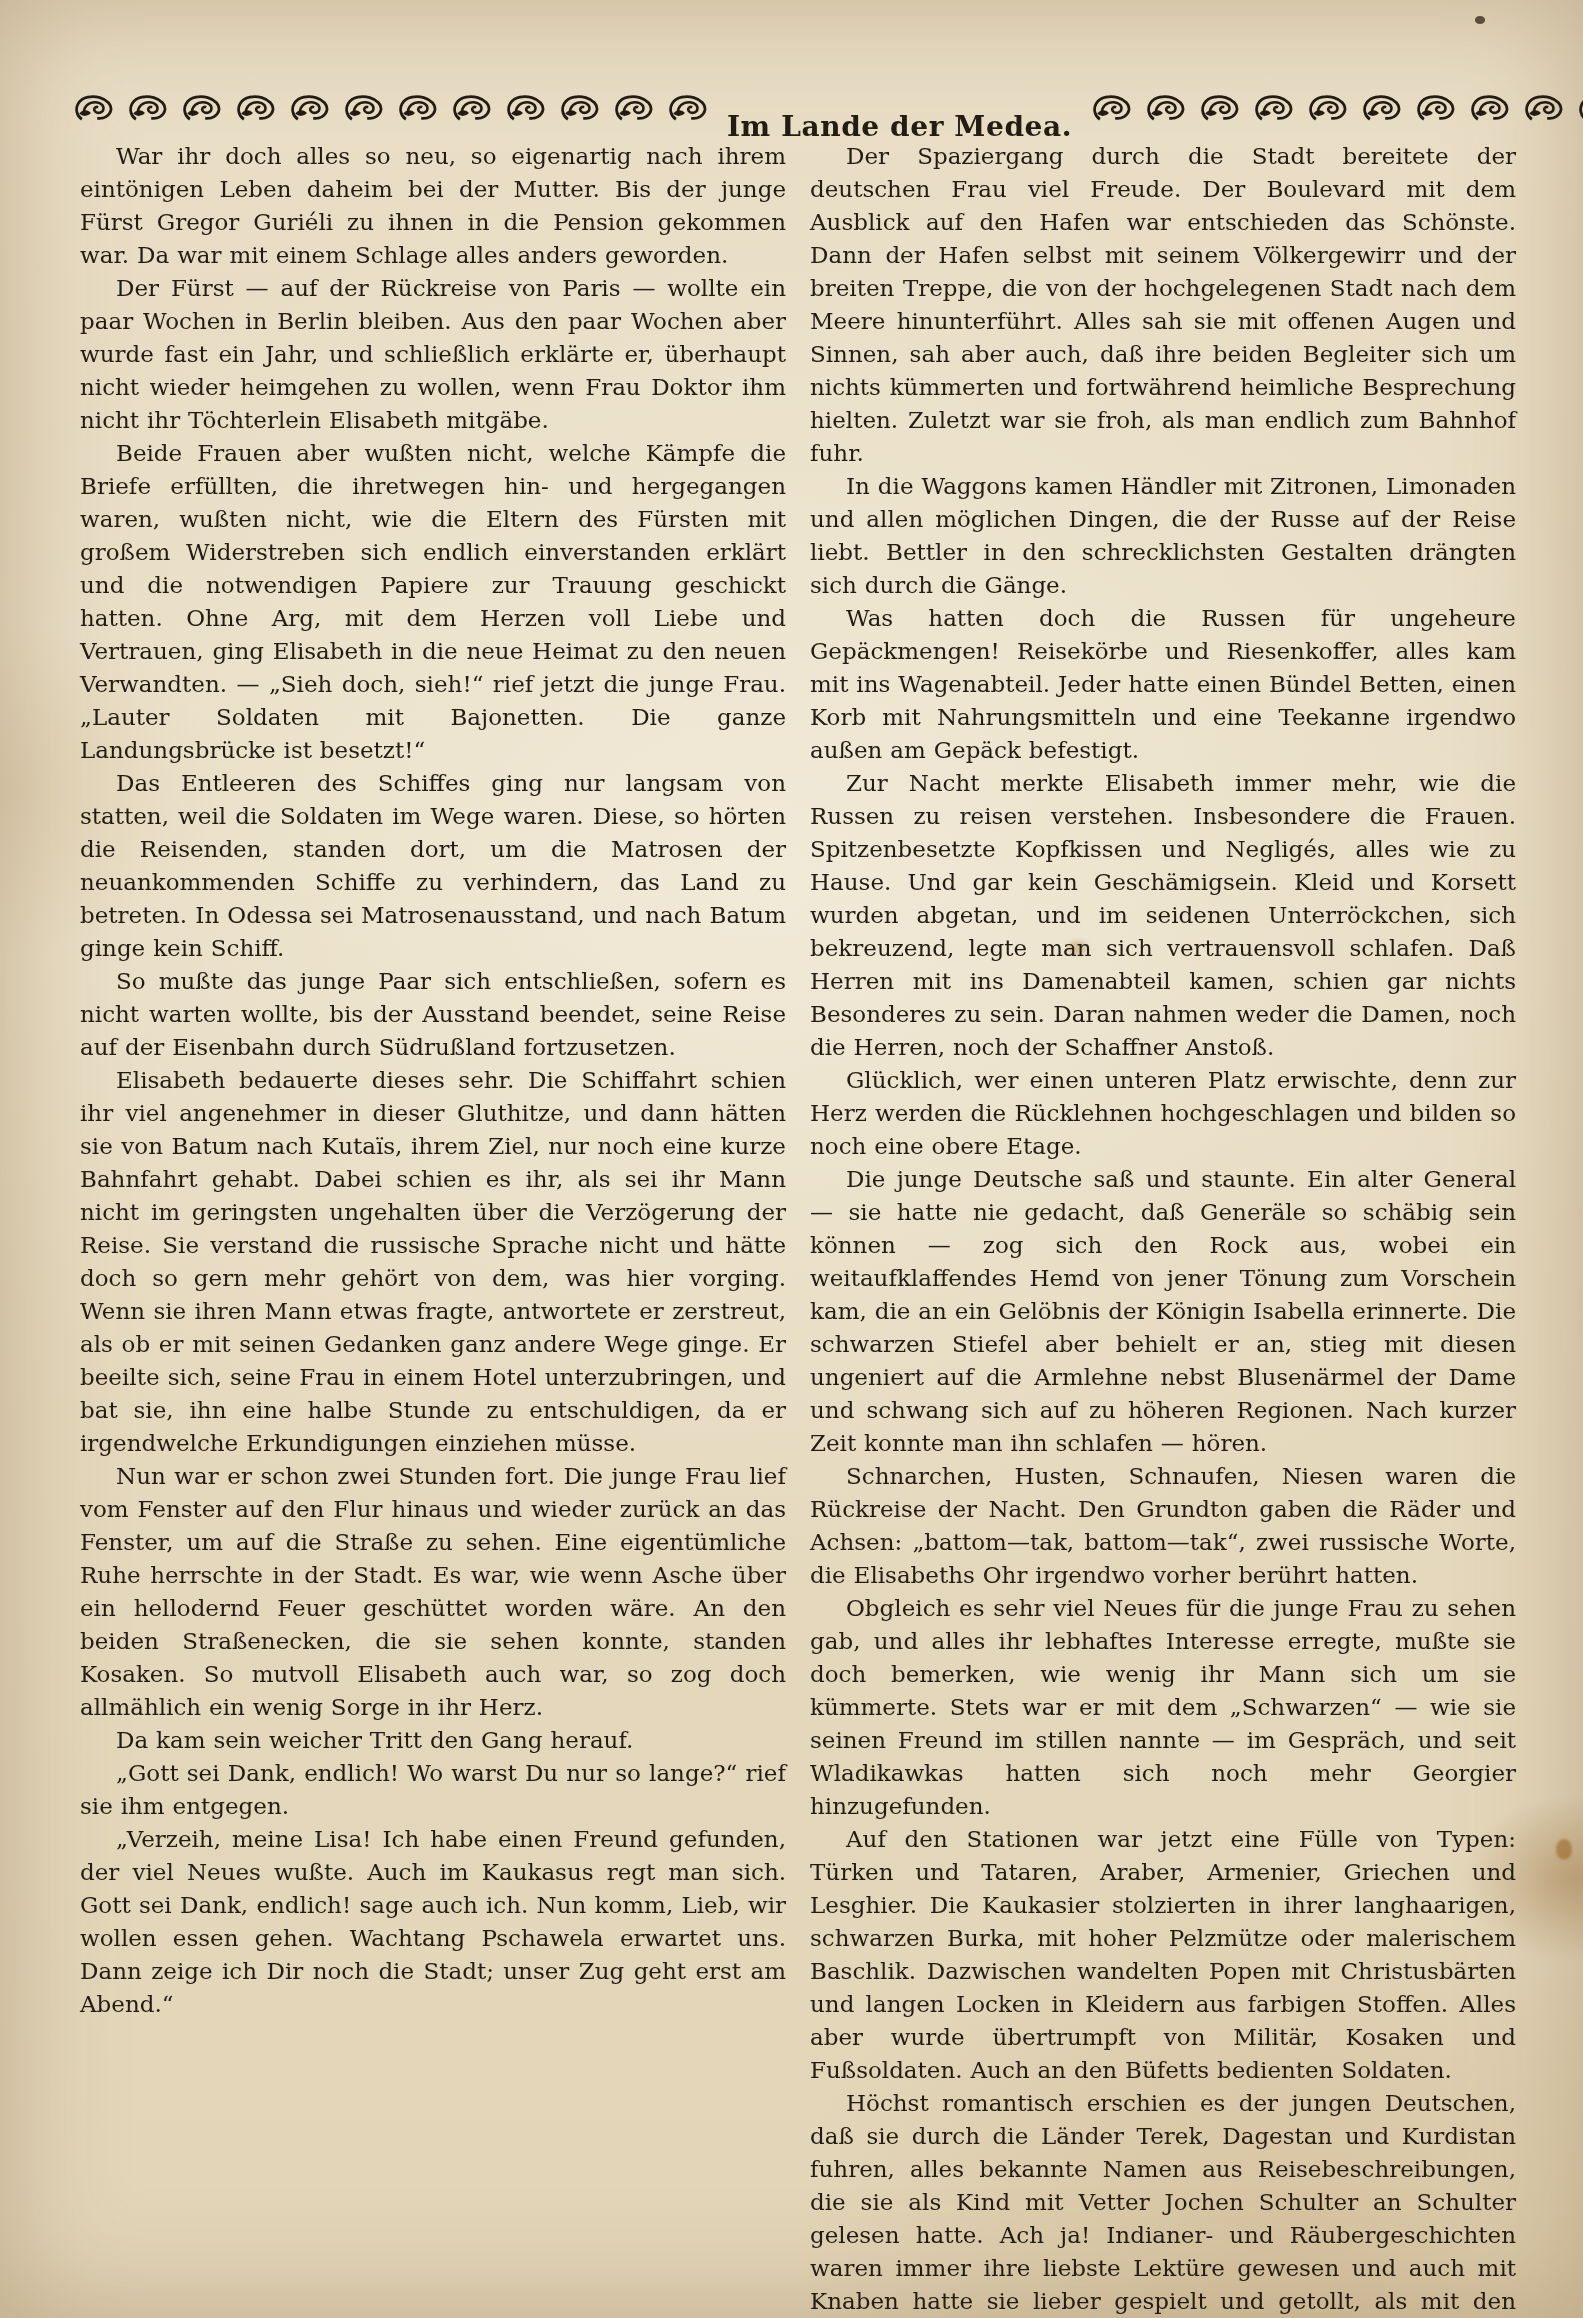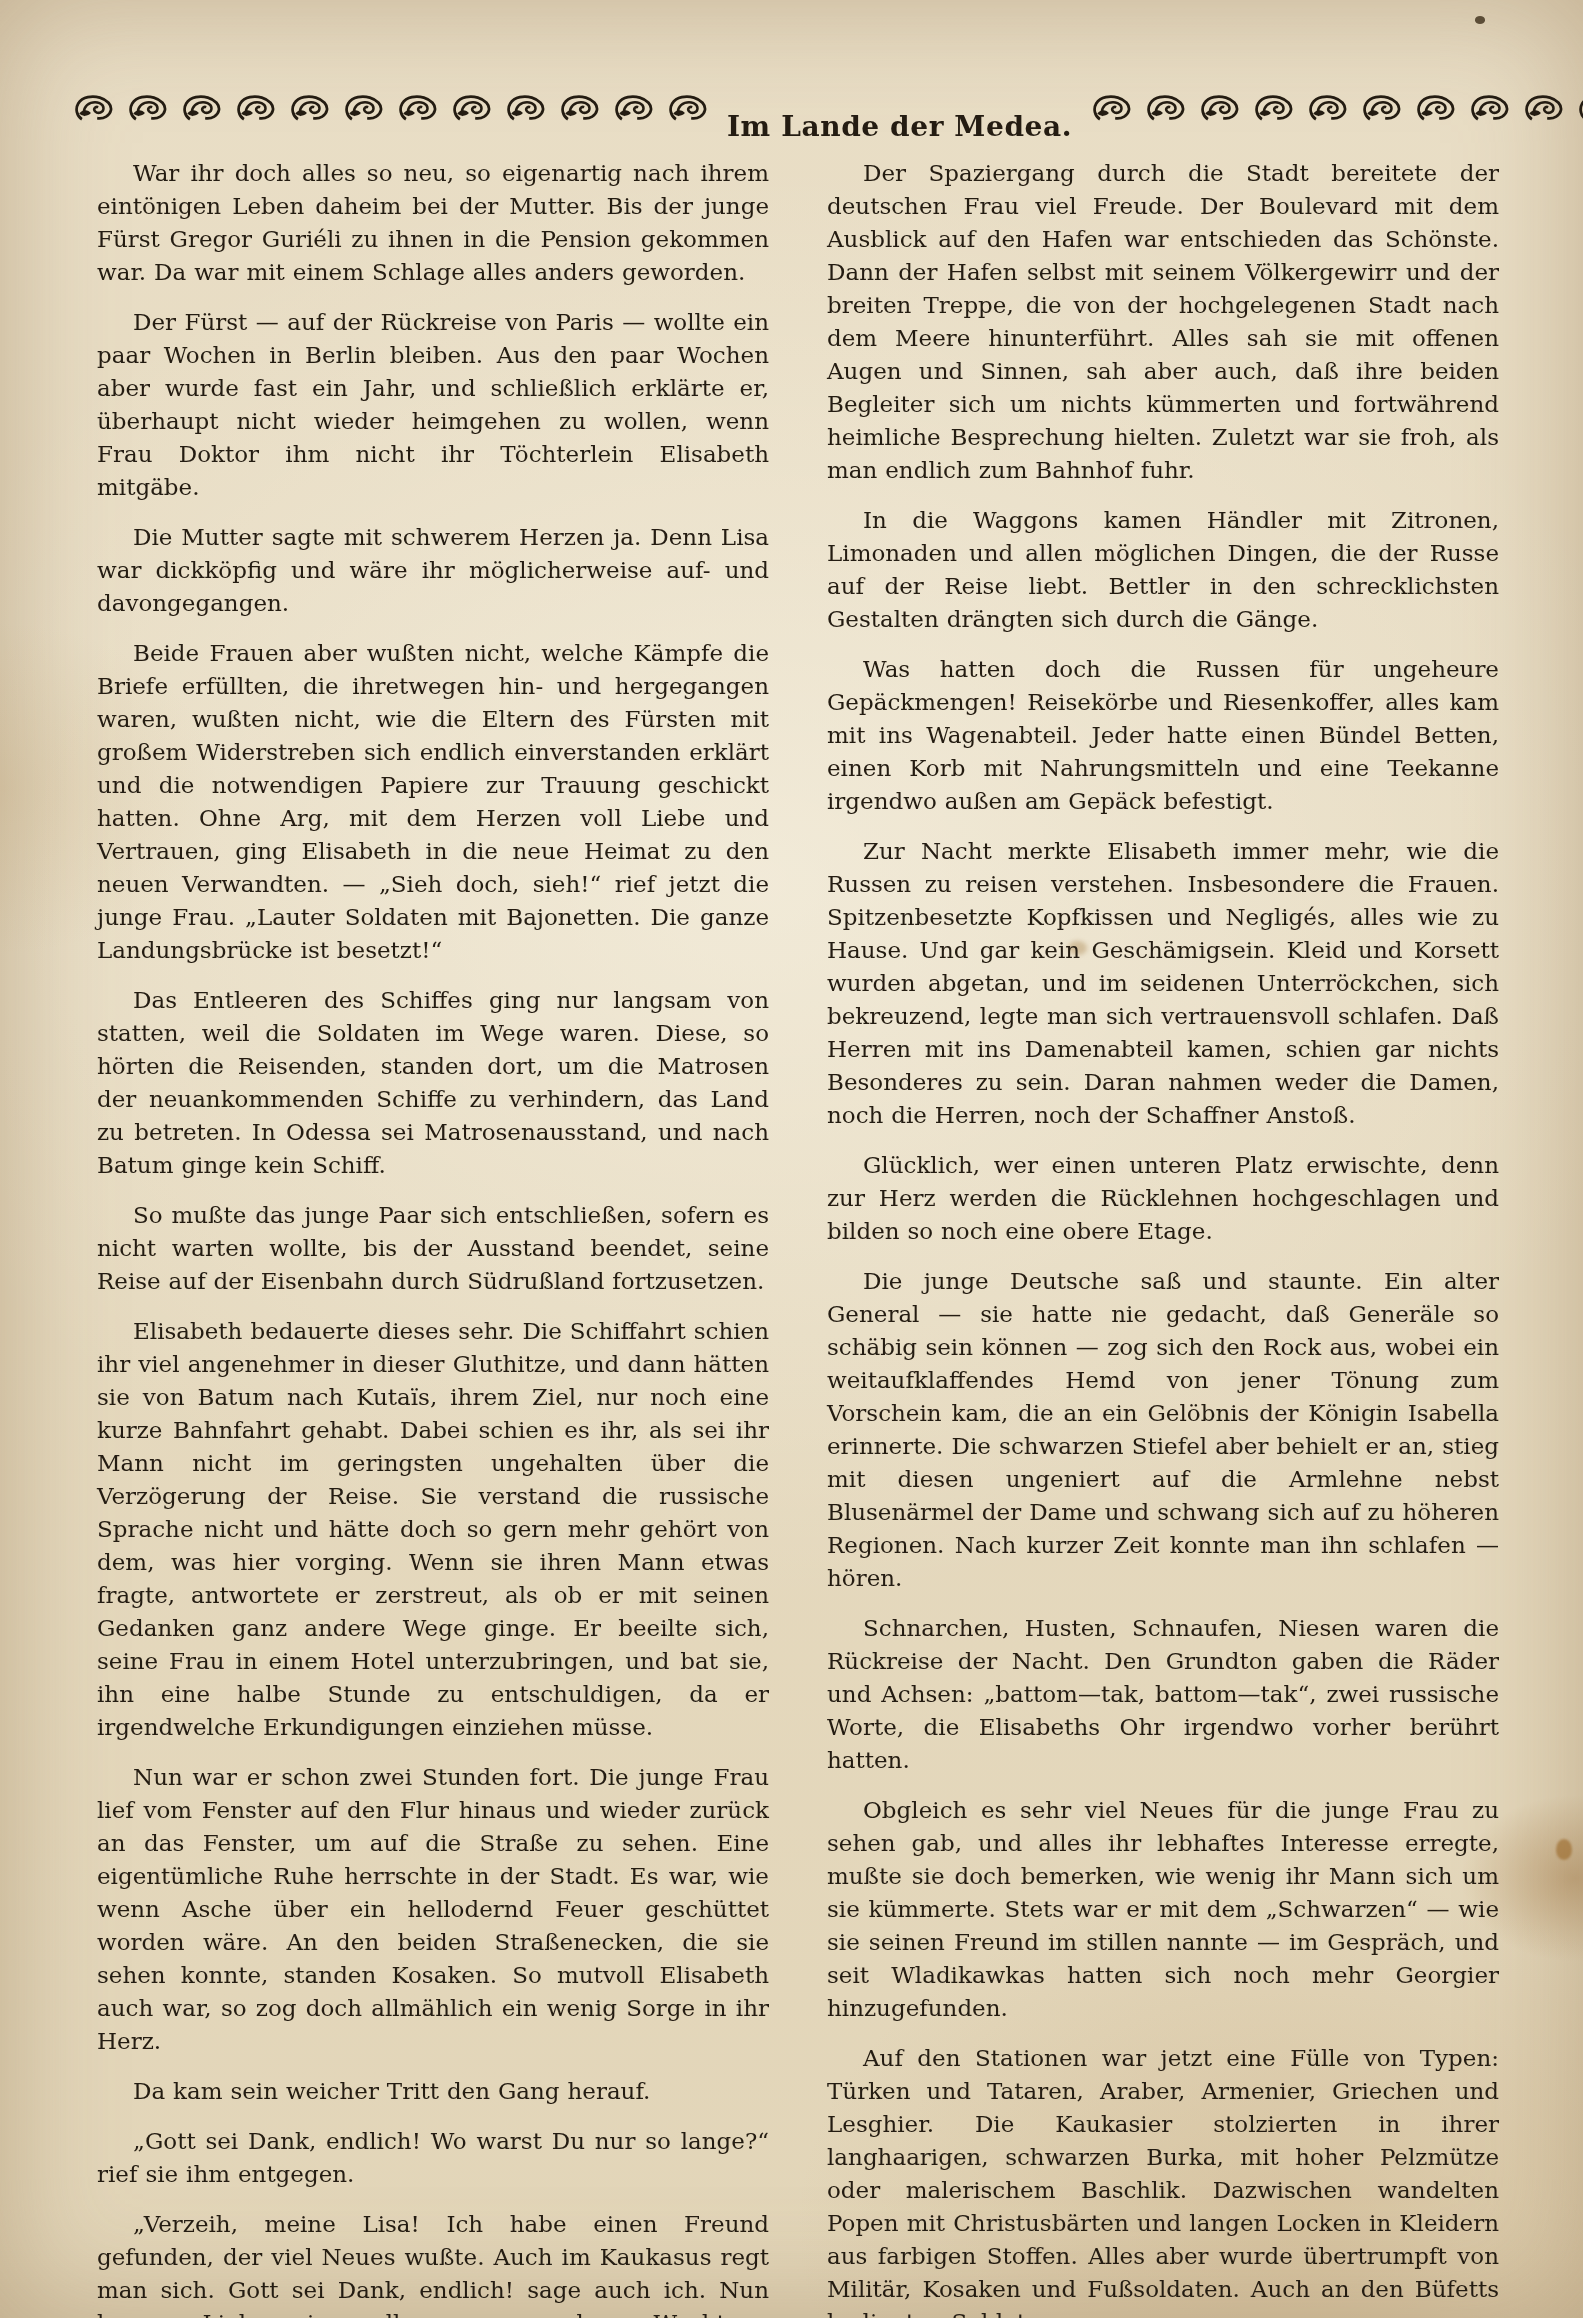--- a/index.html
+++ b/index.html
@@ -32,21 +32,21 @@
     font-size:28px;font-weight:bold;letter-spacing:0.6px;white-space:nowrap;
     padding:0 8.7px;
     margin-top:36px;
   }
   .text-block{
     position:absolute;top:140px;left:80px;width:1436px;
     display:flex;gap:24px;
   }
   .col{flex:1 1 0;min-width:0;}
   .para{
-    margin:17px;text-indent:36px;text-align:justify;
+    margin:0;text-indent:36px;text-align:justify;
     font-size:23px;line-height:33px;
     word-spacing:0.6px;
   }
 </style>
 </head>
 <body>
 
 <div class="page">
 
   <span class="speck" style="left:1475px;top:16px;width:10px;height:7.5px;background:rgba(60,45,25,.8);"></span>
@@ -233,21 +233,20 @@
     </svg>
   </span>
 </div>
 
   </header>
 
   <main class="text-block">
     <section class="col">
         <p class="para">War ihr doch alles so neu, so eigenartig nach ihrem eintönigen Leben daheim bei der Mutter. Bis der junge Fürst Gregor Guriéli zu ihnen in die Pension gekommen war. Da war mit einem Schlage alles anders geworden.</p>
         <p class="para">Der Fürst — auf der Rückreise von Paris — wollte ein paar Wochen in Berlin bleiben. Aus den paar Wochen aber wurde fast ein Jahr, und schließlich erklärte er, überhaupt nicht wieder heimgehen zu wollen, wenn Frau Doktor ihm nicht ihr Töchterlein Elisabeth mitgäbe.</p>
-        <p class="para">Die Mutter sagte mit schwerem Herzen ja. Denn Lisa war dickköpfig und wäre ihr möglicherweise auf- und davongegangen.</p>
         <p class="para">Beide Frauen aber wußten nicht, welche Kämpfe die Briefe erfüllten, die ihretwegen hin- und hergegangen waren, wußten nicht, wie die Eltern des Fürsten mit großem Widerstreben sich endlich einverstanden erklärt und die notwendigen Papiere zur Trauung geschickt hatten. Ohne Arg, mit dem Herzen voll Liebe und Vertrauen, ging Elisabeth in die neue Heimat zu den neuen Verwandten. — „Sieh doch, sieh!“ rief jetzt die junge Frau. „Lauter Soldaten mit Bajonetten. Die ganze Landungsbrücke ist besetzt!“</p>
         <p class="para">Das Entleeren des Schiffes ging nur langsam von statten, weil die Soldaten im Wege waren. Diese, so hörten die Reisenden, standen dort, um die Matrosen der neuankommenden Schiffe zu verhindern, das Land zu betreten. In Odessa sei Matrosenausstand, und nach Batum ginge kein Schiff.</p>
         <p class="para">So mußte das junge Paar sich entschließen, sofern es nicht warten wollte, bis der Ausstand beendet, seine Reise auf der Eisenbahn durch Südrußland fortzusetzen.</p>
         <p class="para">Elisabeth bedauerte dieses sehr. Die Schiffahrt schien ihr viel angenehmer in dieser Gluthitze, und dann hätten sie von Batum nach Kutaïs, ihrem Ziel, nur noch eine kurze Bahnfahrt gehabt. Dabei schien es ihr, als sei ihr Mann nicht im geringsten ungehalten über die Verzögerung der Reise. Sie verstand die russische Sprache nicht und hätte doch so gern mehr gehört von dem, was hier vorging. Wenn sie ihren Mann etwas fragte, antwortete er zerstreut, als ob er mit seinen Gedanken ganz andere Wege ginge. Er beeilte sich, seine Frau in einem Hotel unterzubringen, und bat sie, ihn eine halbe Stunde zu entschuldigen, da er irgendwelche Erkundigungen einziehen müsse.</p>
         <p class="para">Nun war er schon zwei Stunden fort. Die junge Frau lief vom Fenster auf den Flur hinaus und wieder zurück an das Fenster, um auf die Straße zu sehen. Eine eigentümliche Ruhe herrschte in der Stadt. Es war, wie wenn Asche über ein hellodernd Feuer geschüttet worden wäre. An den beiden Straßenecken, die sie sehen konnte, standen Kosaken. So mutvoll Elisabeth auch war, so zog doch allmählich ein wenig Sorge in ihr Herz.</p>
         <p class="para">Da kam sein weicher Tritt den Gang herauf.</p>
         <p class="para">„Gott sei Dank, endlich! Wo warst Du nur so lange?“ rief sie ihm entgegen.</p>
         <p class="para">„Verzeih, meine Lisa! Ich habe einen Freund gefunden, der viel Neues wußte. Auch im Kaukasus regt man sich. Gott sei Dank, endlich! sage auch ich. Nun komm, Lieb, wir wollen essen gehen. Wachtang Pschawela erwartet uns. Dann zeige ich Dir noch die Stadt; unser Zug geht erst am Abend.“</p>
       </section>
     <section class="col">

